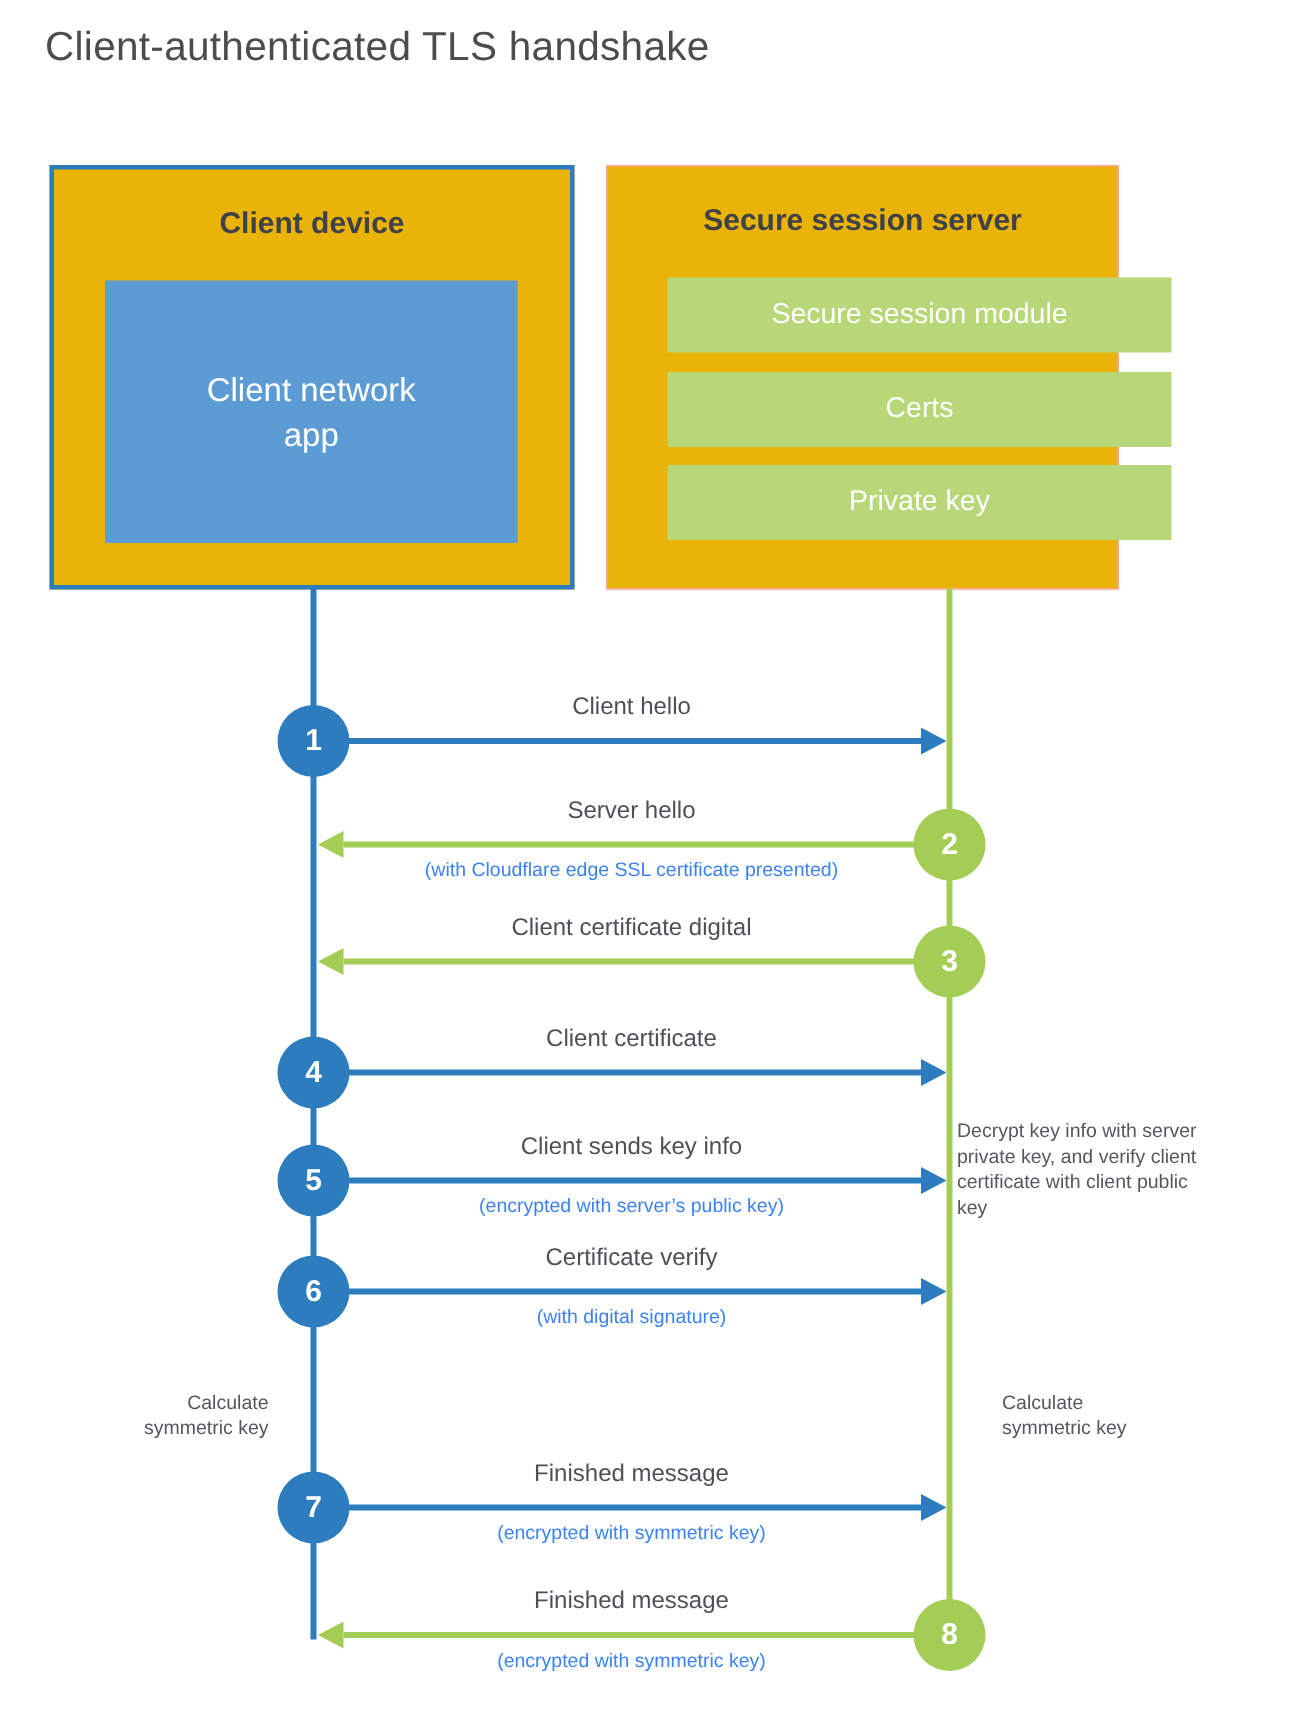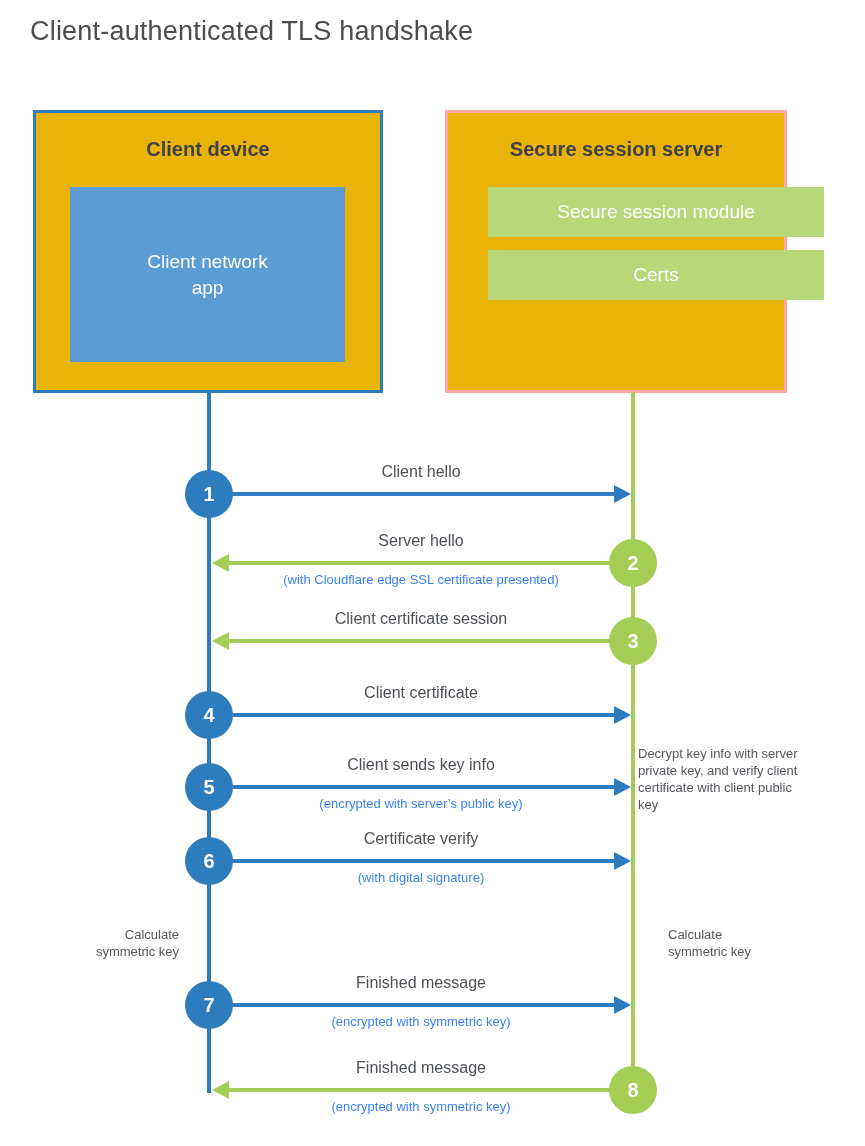--- a/index.html
+++ b/index.html
@@ -5,26 +5,26 @@
   html,body{margin:0;padding:0;background:#ffffff;}
   .stage{position:relative;width:865px;height:1146px;background:#ffffff;overflow:hidden;
          font-family:"Liberation Sans","DejaVu Sans",sans-serif;}
 
   .page-title{position:absolute;left:30px;top:16px;margin:0;
               font-size:27px;font-weight:300;color:#4c4c4c;letter-spacing:.2px;}
 
   
   .box{position:absolute;top:110px;height:283px;box-sizing:border-box;background:#eab308;}
   .box.client{left:33px;width:350px;border:3px solid #2d7cbe;}
-  .box.server{left:445px;width:342px;border:3px solid #fca5a5;}
+  .box.server{left:404px;width:342px;border:1px solid #fca5a5;}
   .box-title{margin-top:25px;text-align:center;font-size:20px;font-weight:700;color:#3e4247;}
 
   .app-rect{position:absolute;left:34px;top:74px;width:275px;height:175px;background:#5c9bd3;
             display:flex;align-items:center;justify-content:center;text-align:center;
-            color:#fff;font-size:19px;}
+            color:#fff;font-size:22px;}
   .app-rect span{max-width:150px;line-height:1.35;}
 
   .bar{position:absolute;left:40px;width:336px;height:50px;background:#b7d778;
        display:flex;align-items:center;justify-content:center;color:#fff;font-size:19px;}
   .bar.b1{top:74px;} .bar.b2{top:137px;text-align:right;} .bar.b3{top:199px;}
 
   
   .vline{position:absolute;width:4px;top:392px;}
   .vline.blue{left:207px;height:701px;background:#2d7cbe;}
   .vline.green{left:631px;height:698px;background:#a3cd55;}
@@ -72,20 +72,23 @@
   </div>
 
   <div class="box server">
     <div class="box-title">Secure session server</div>
     <div class="bar b1">
       <span>Secure session module</span>
     </div>
     <div class="bar b2">
       <span>Certs</span>
     </div>
+    <div class="bar b3">
+      <span>Private key</span>
+    </div>
   </div>
 
   <div class="vline blue"></div>
   <div class="vline green"></div>
 
   <div class="step right s1">
     <div class="label">Client hello</div>
     <div class="line"></div>
     <div class="head"></div>
     <div class="circle">1</div>
@@ -93,21 +96,21 @@
 
   <div class="step left s2">
     <div class="label">Server hello</div>
     <div class="sublabel">(with Cloudflare edge SSL certificate presented)</div>
     <div class="line"></div>
     <div class="head"></div>
     <div class="circle">2</div>
   </div>
 
   <div class="step left s3">
-    <div class="label">Client certificate session</div>
+    <div class="label">Client certificate digital</div>
     <div class="line"></div>
     <div class="head"></div>
     <div class="circle">3</div>
   </div>
 
   <div class="step right s4">
     <div class="label">Client certificate</div>
     <div class="line"></div>
     <div class="head"></div>
     <div class="circle">4</div>

